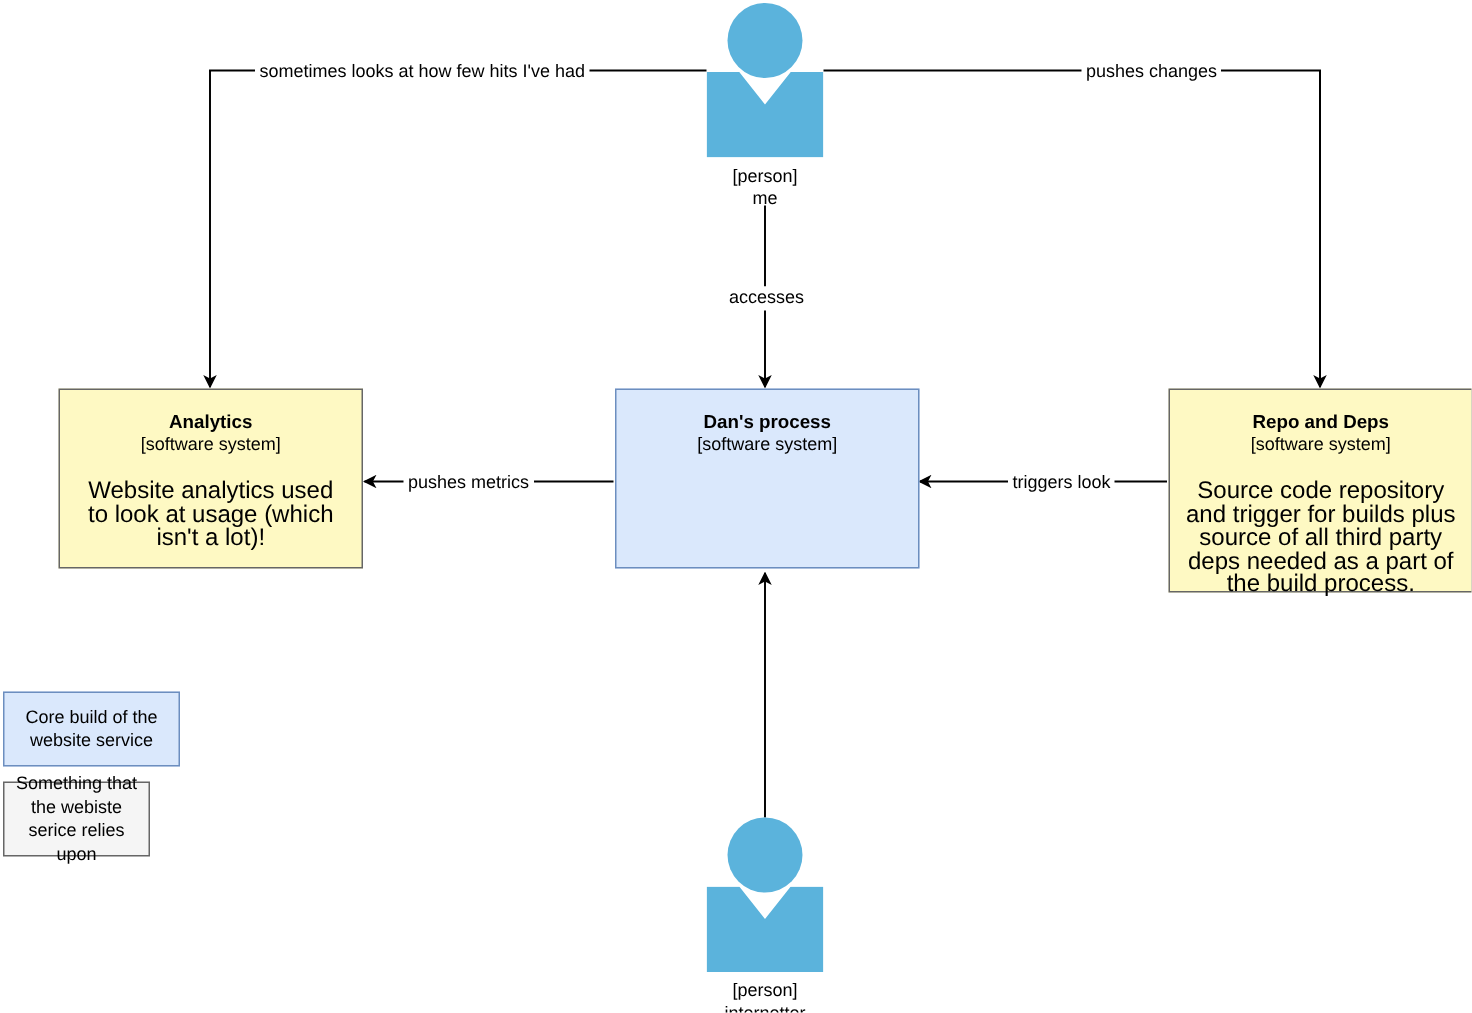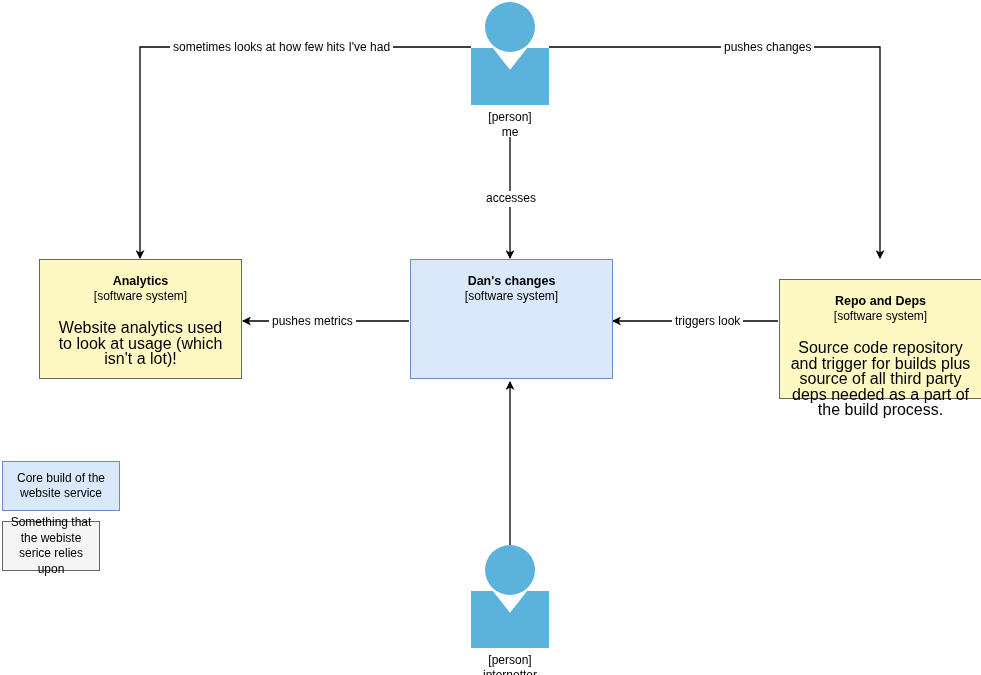--- a/index.html
+++ b/index.html
@@ -168,25 +168,25 @@
 
   <div class="edge-label" style="left:672px; top:314px;">triggers look</div>
 
   <div class="sysbox grey" style="left:39px; top:259px; width:203px; height:120px;">
     <div class="sys-title">Analytics</div>
     <div class="sys-type">[software system]</div>
     <div class="sys-desc">Website analytics used to look at usage (which isn't a lot)!</div>
   </div>
 
   <div class="sysbox blue" style="left:410px; top:259px; width:203px; height:120px;">
-    <div class="sys-title">Dan's changes</div>
+    <div class="sys-title">Dan's process</div>
     <div class="sys-type">[software system]</div>
   </div>
 
-  <div class="sysbox grey" style="left:779px; top:259px; width:203px; height:120px;margin-top:20px;">
+  <div class="sysbox grey" style="left:779px; top:259px; width:203px; height:136px;">
     <div class="sys-title">Repo and Deps</div>
     <div class="sys-type">[software system]</div>
     <div class="sys-desc">Source code repository and trigger for builds plus source of all third party deps needed as a part of the build process.</div>
   </div>
 
   <div class="person" style="left:440px; top:0px; width:140px; height:140px;">
     <div class="p-head" style="left:45px; top:2px; width:50px; height:50px;"></div>
     <div class="p-body" style="left:31px; top:48px; width:78px; height:57px;"></div>
     <div class="p-label" style="left:0px; top:110px; width:140px;">[person]
 me</div>

